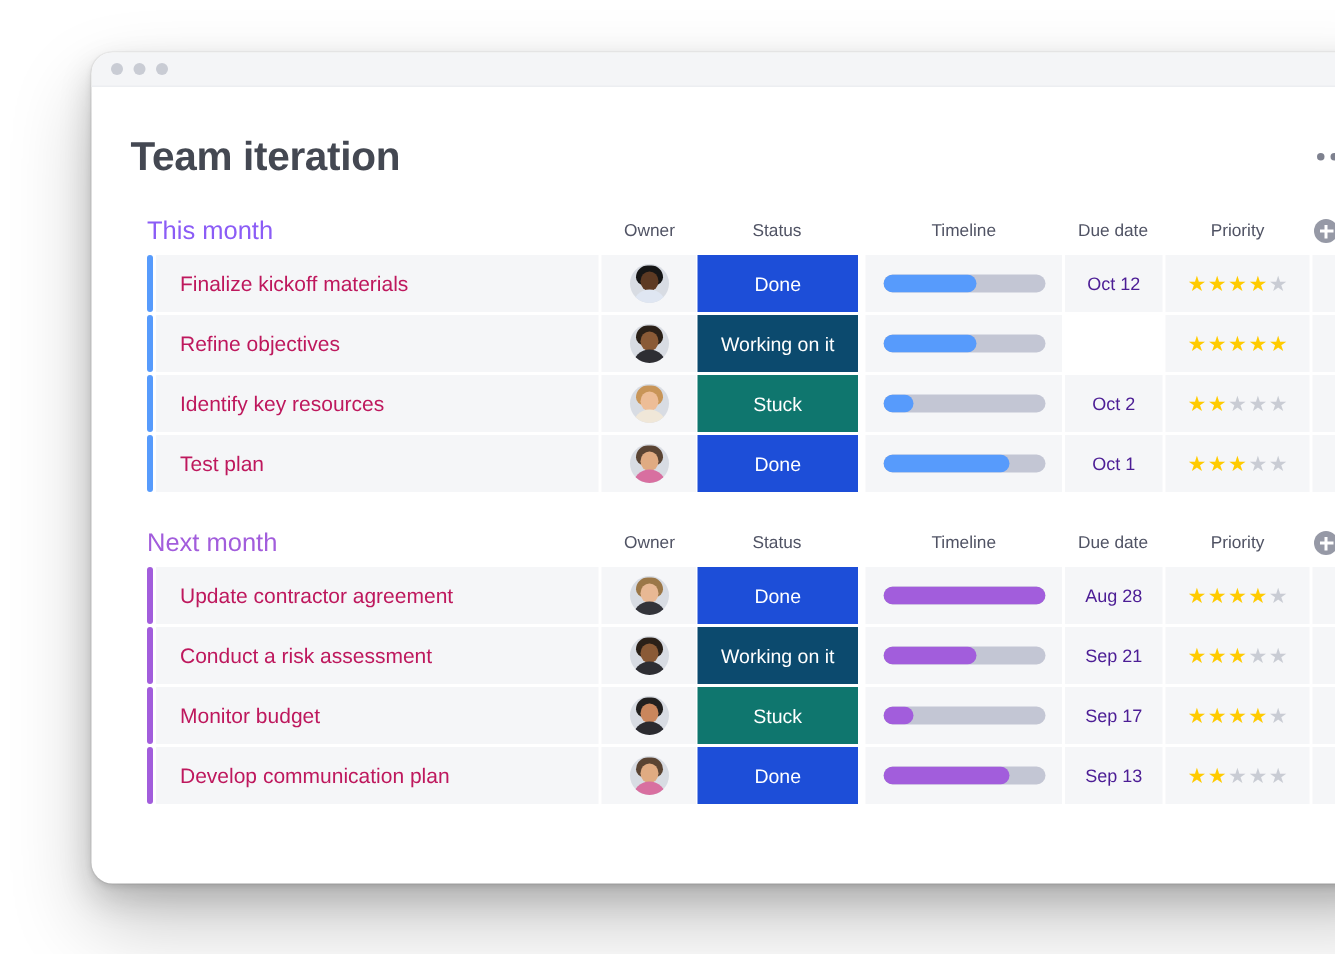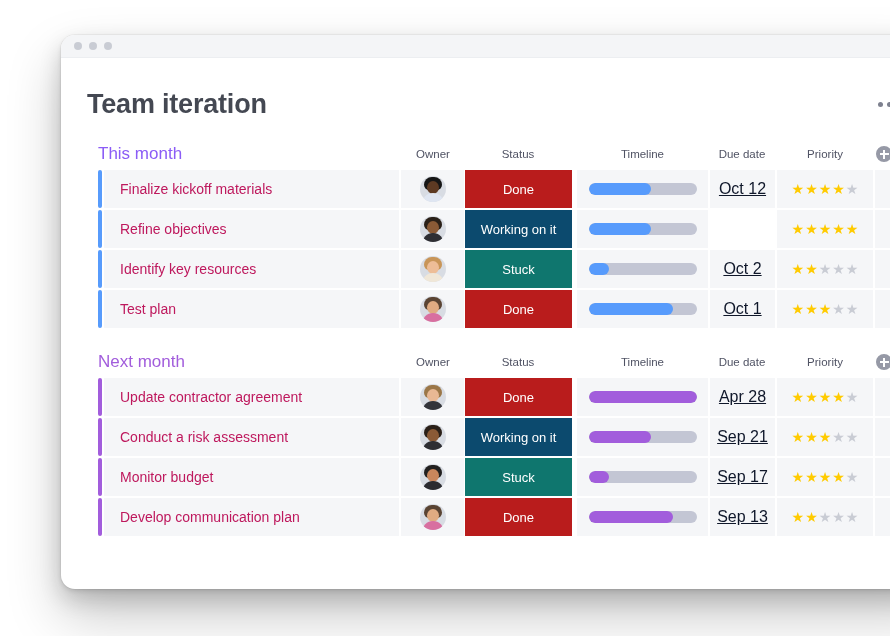--- a/index.html
+++ b/index.html
@@ -190,39 +190,38 @@
     display: flex;
     align-items: center;
     justify-content: center;
   }
   .c-due {
     left: 623px;
     width: 65px;
     display: flex;
     align-items: center;
     justify-content: center;
-    font-size: 16px;
-    color: #0f172a;
-    text-decoration: underline;
+    font-size: 12px;
+    color: #4c1d95;
   }
   .c-priority {
     left: 690px;
     width: 96px;
     display: flex;
     align-items: center;
     justify-content: center;
     gap: 1px;
   }
   .c-extra {
     left: 788px;
     width: 22px;
   }
 
   
-  .st-done    { background: #b91c1c; }
+  .st-done    { background: #1d4ed8; }
   .st-working { background: #0c4a6e; }
   .st-stuck   { background: #0f766e; }
 
   
   .bar {
     width: 108px;
     height: 12px;
     border-radius: 6px;
     background: #c3c6d4;
     overflow: hidden;
@@ -424,21 +423,21 @@
                   <div class="face" style="background: rgb(232, 184, 148);"></div>
                   <div class="body" style="background: rgb(51, 52, 58);"></div>
                 </div>
               </div>
               <div class="cell c-status st-done">Done</div>
               <div class="cell c-timeline">
                 <div class="bar purple">
                   <span style="width: 100%;"></span>
                 </div>
               </div>
-              <div class="cell c-due">Apr 28</div>
+              <div class="cell c-due">Aug 28</div>
               <div class="cell c-priority">
                 <span class="star on">★</span>
                 <span class="star on">★</span>
                 <span class="star on">★</span>
                 <span class="star on">★</span>
                 <span class="star">★</span>
               </div>
               <div class="cell c-extra"></div>
             </div>
             <div class="row">

